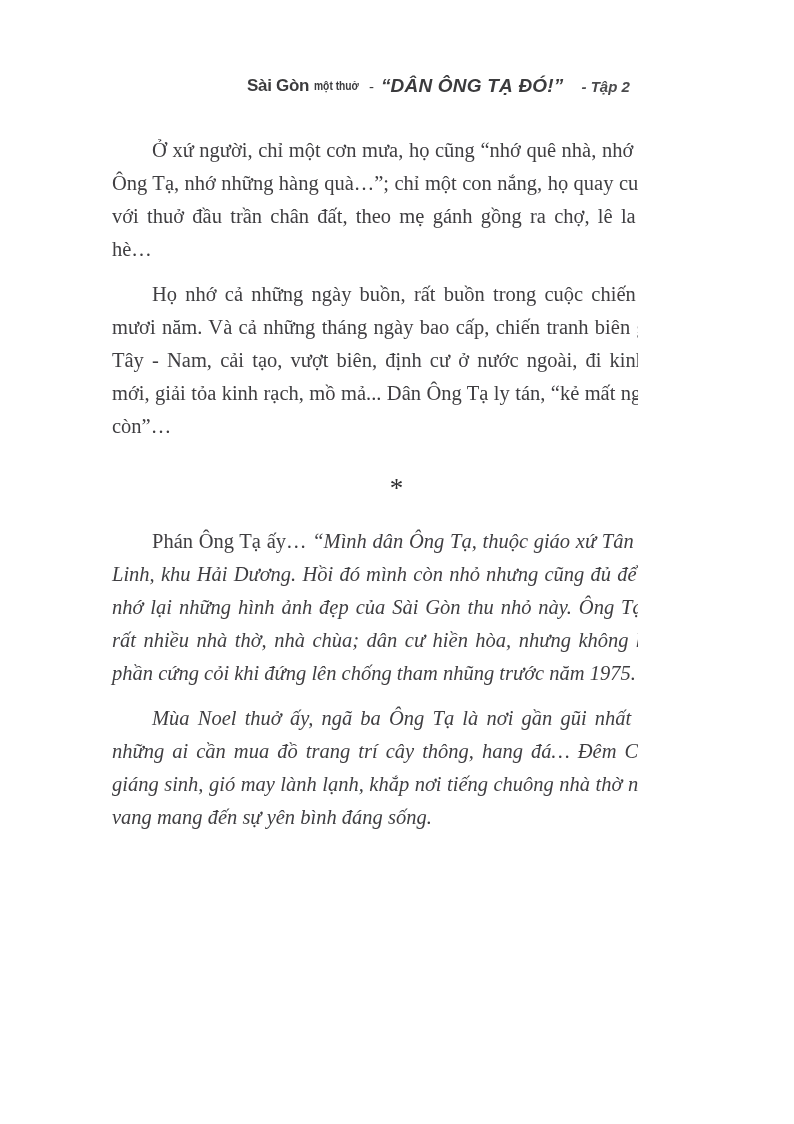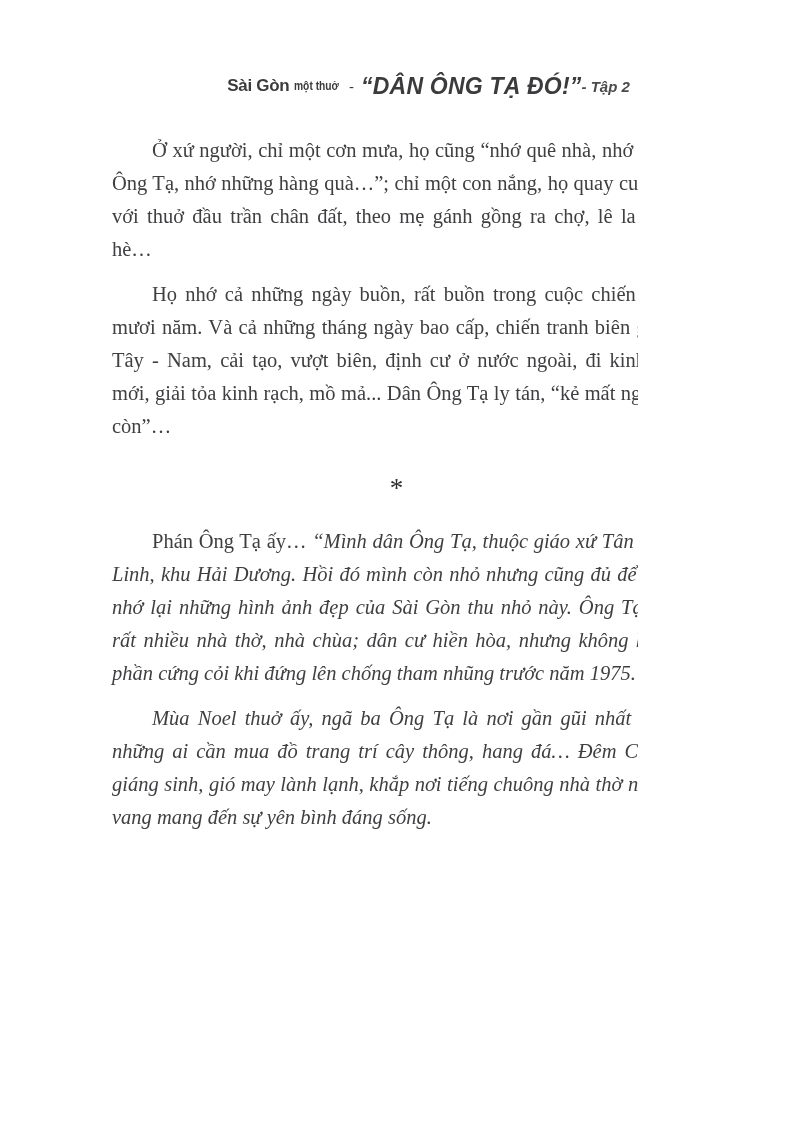--- a/index.html
+++ b/index.html
@@ -42,29 +42,29 @@
     transform-origin: left center;
   }
   .header-dash {
     font-weight: 400;
     font-size: 15px;
     margin: 0 7px 0 0;
   }
   .book-title {
     font-weight: 700;
     font-style: italic;
-    font-size: 23px;
+    font-size: 19px;
     letter-spacing: 0.2px;
   }
   .volume {
     font-weight: 600;
     font-style: italic;
     font-size: 15px;
     color: #4a4a4c;
-    margin-left: 0;
+    margin-left: 18px;
   }
   .header-rule {
     display: inline-block;
     width: 2px;
     height: 34px;
     background: #3b3b3d;
     margin: 0 20px 0 18px;
   }
   .page-number {
     font-weight: 700;

